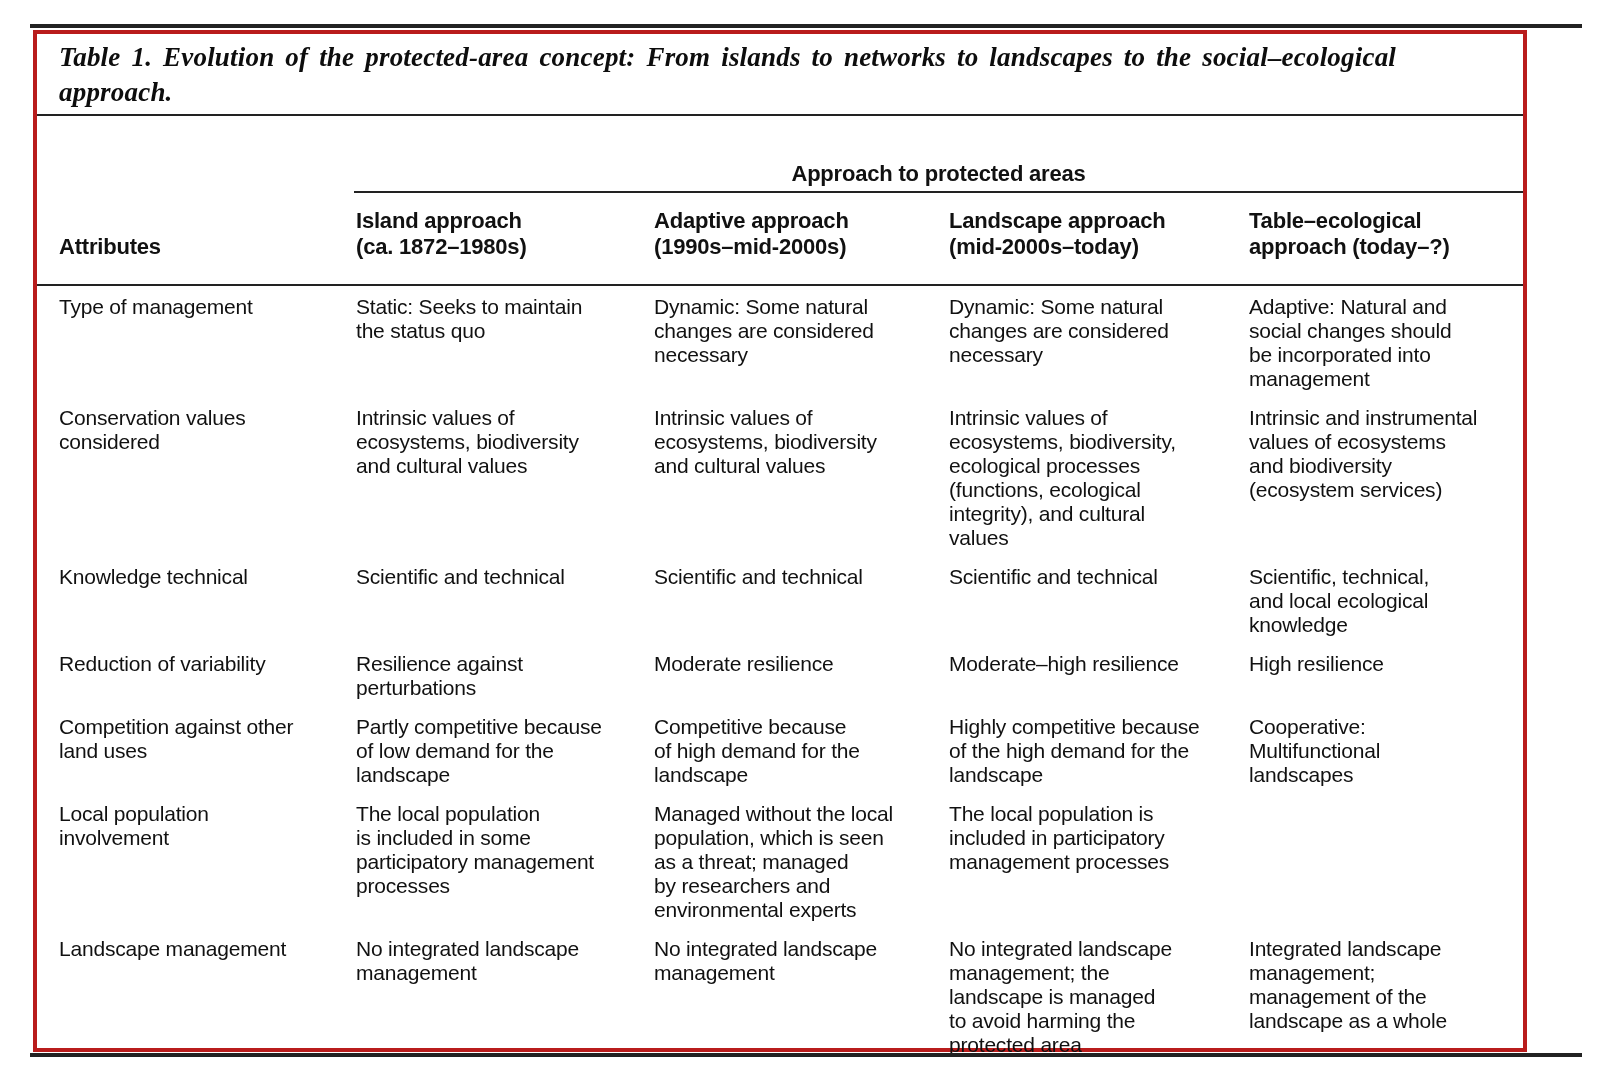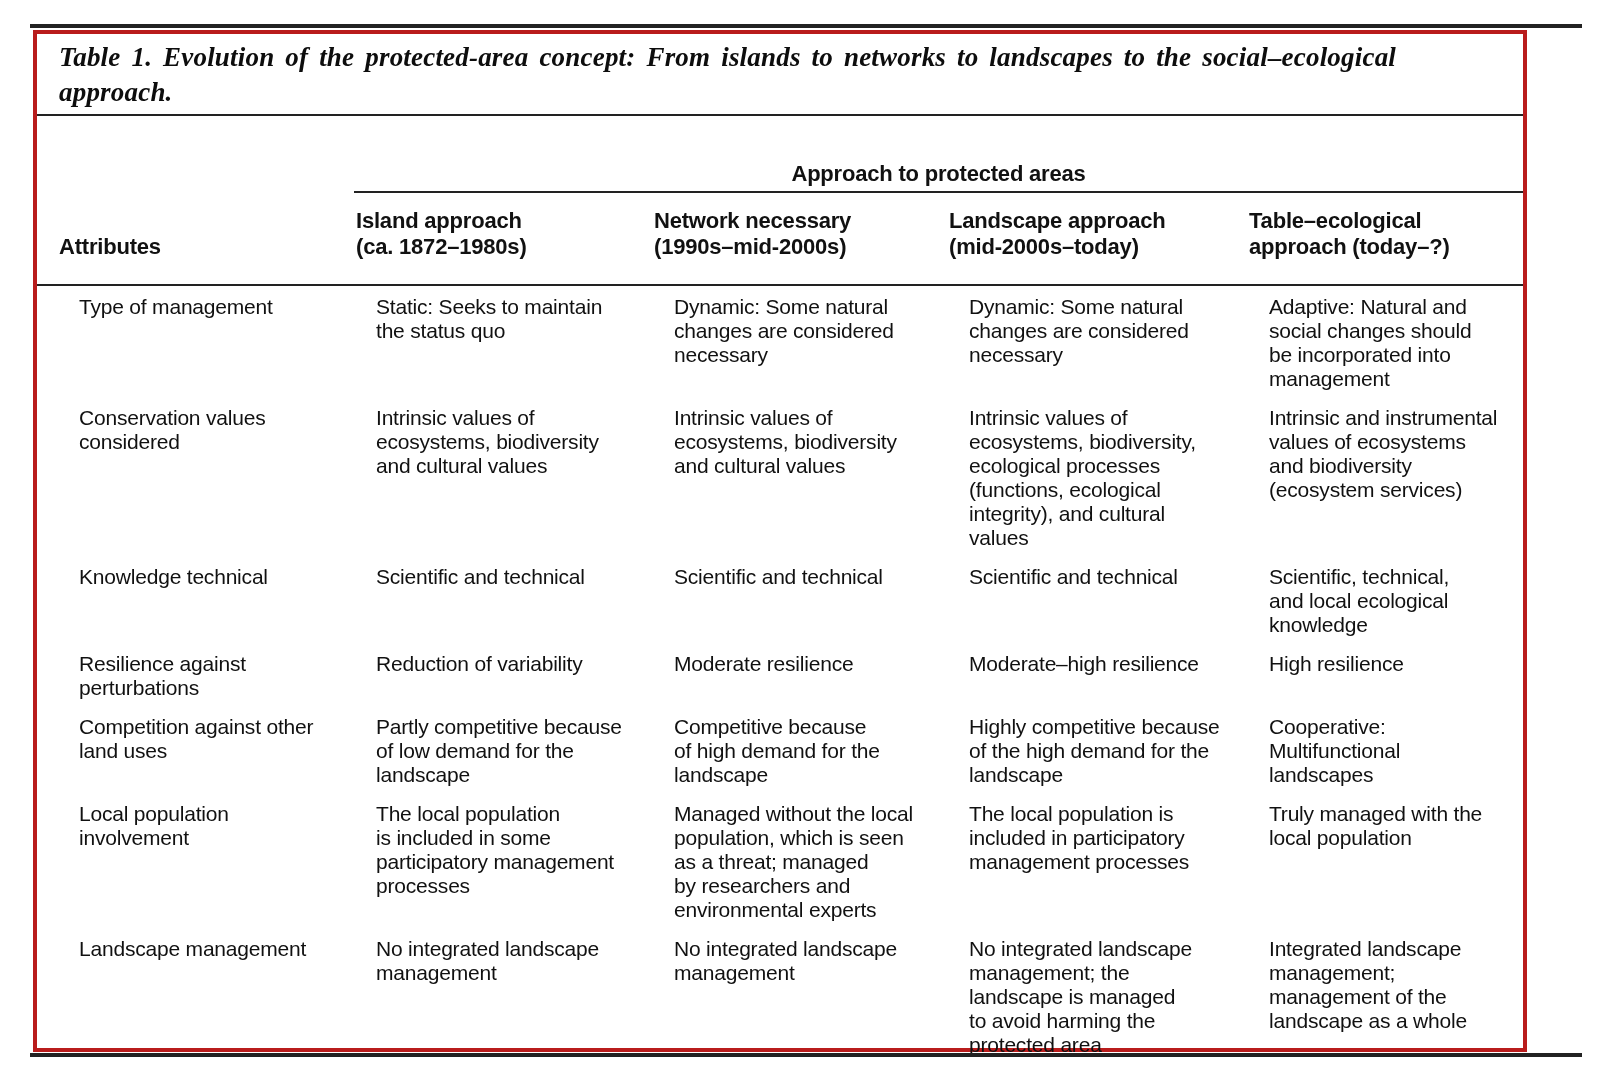--- a/index.html
+++ b/index.html
@@ -73,21 +73,20 @@
     line-height: 26px;
     letter-spacing: -0.2px;
     white-space: pre-line;
   }
   .header-grid .cell { padding-right: 10px; }
   .body {
     padding: 9px 0 0 22px;
     font-size: 21px;
     line-height: 24px;
     letter-spacing: -0.2px;
-    margin-left: 20px;
   }
   .cell {
     white-space: pre-line;
     padding-right: 12px;
     padding-bottom: 15px;
   }
 </style>
 </head>
 <body>
 
@@ -102,21 +101,21 @@
 
   <div class="spanner-block">
     <div class="spanner-label">Approach to protected areas</div>
     <div class="thin-rule"></div>
   </div>
 
   <div class="cols header-grid">
     <div class="cell">Attributes</div>
     <div class="cell">Island approach
 (ca. 1872–1980s)</div>
-    <div class="cell">Network necessary
+    <div class="cell">Adaptive approach
 (1990s–mid-2000s)</div>
     <div class="cell">Landscape approach
 (mid-2000s–today)</div>
     <div class="cell">Table–ecological
 approach (today–?)</div>
   </div>
 
   <div class="thin-rule"></div>
 
   <div class="body">
@@ -162,23 +161,23 @@
       <div class="cell">Knowledge technical</div>
       <div class="cell">Scientific and technical</div>
       <div class="cell">Scientific and technical</div>
       <div class="cell">Scientific and technical</div>
       <div class="cell">Scientific, technical,
 and local ecological
 knowledge</div>
     </div>
 
     <div class="cols">
+      <div class="cell">Reduction of variability</div>
       <div class="cell">Resilience against
 perturbations</div>
-      <div class="cell">Reduction of variability</div>
       <div class="cell">Moderate resilience</div>
       <div class="cell">Moderate–high resilience</div>
       <div class="cell">High resilience</div>
     </div>
 
     <div class="cols">
       <div class="cell">Competition against other
 land uses</div>
       <div class="cell">Partly competitive because
 of low demand for the
@@ -202,22 +201,20 @@
 participatory management
 processes</div>
       <div class="cell">Managed without the local
 population, which is seen
 as a threat; managed
 by researchers and
 environmental experts</div>
       <div class="cell">The local population is
 included in participatory
 management processes</div>
-      <div class="cell">Truly managed with the
-local population</div>
     </div>
 
     <div class="cols">
       <div class="cell">Landscape management</div>
       <div class="cell">No integrated landscape
 management</div>
       <div class="cell">No integrated landscape
 management</div>
       <div class="cell">No integrated landscape
 management; the

